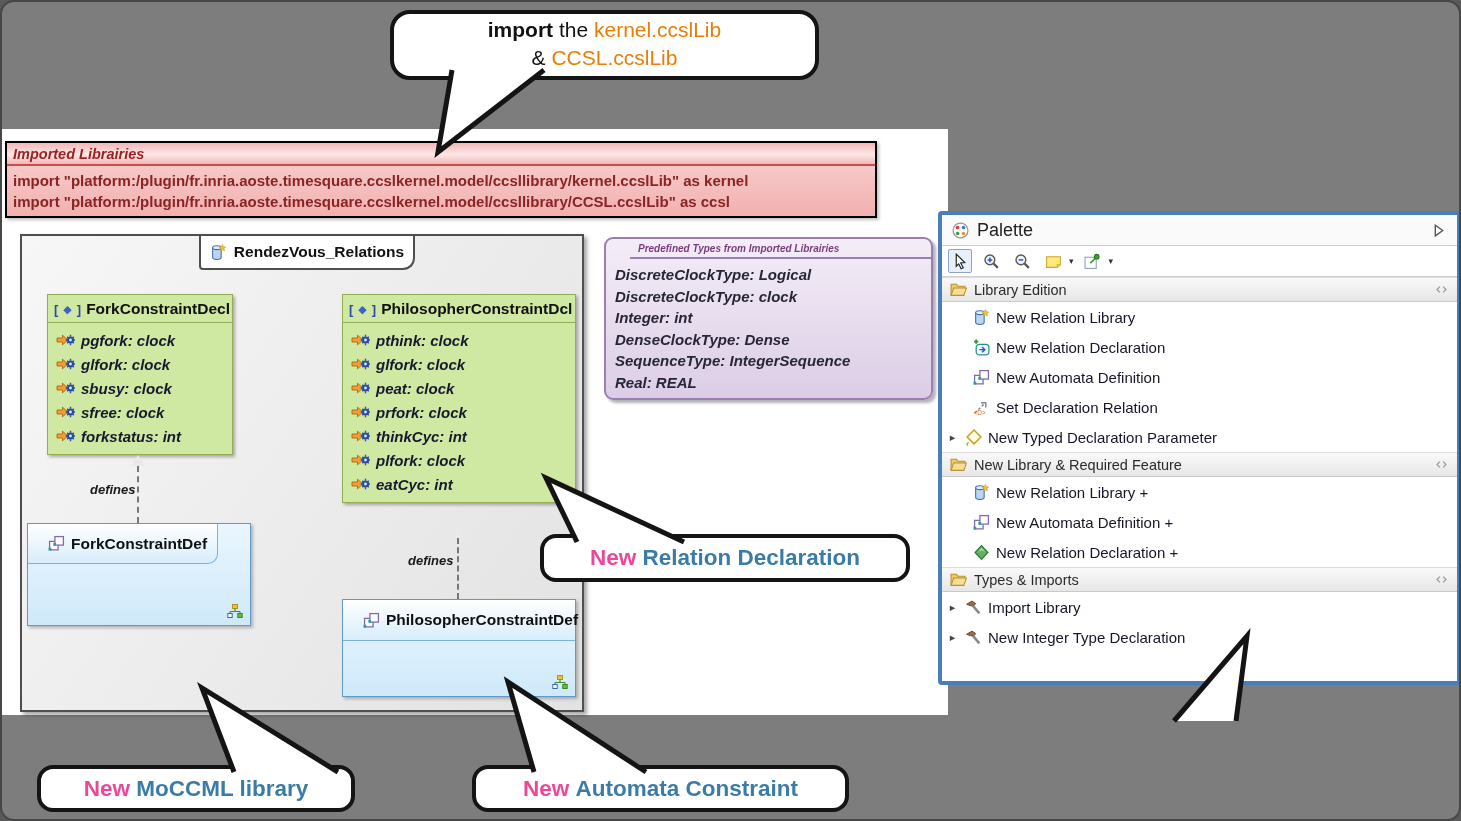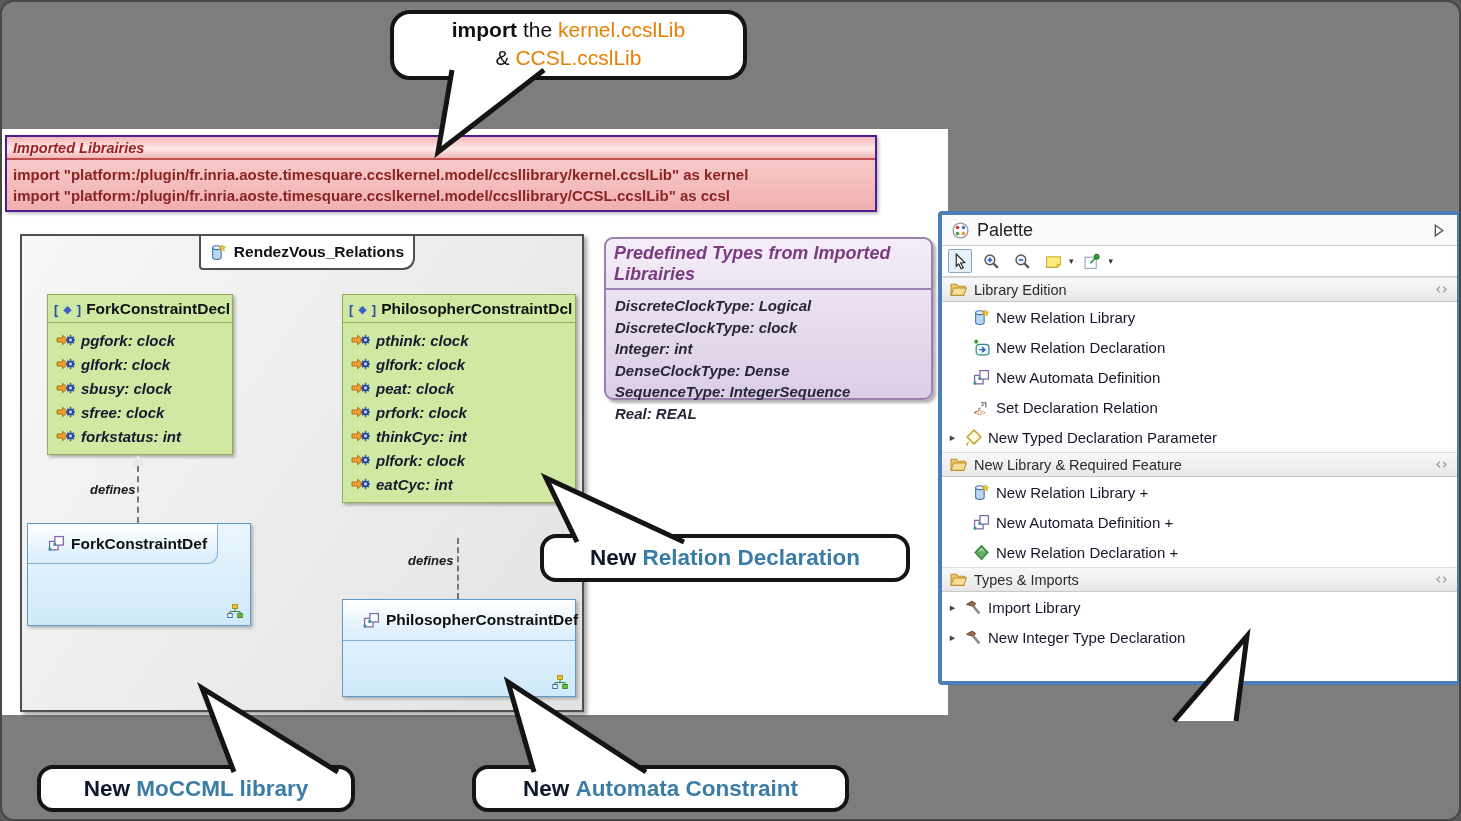--- a/index.html
+++ b/index.html
@@ -4,21 +4,21 @@
 <style>
   html,body{margin:0;padding:0;background:#5a5a5a;font-family:"Liberation Sans",sans-serif;}
   .canvas{position:relative;width:1461px;height:821px;background:#7d7d7d;border:2px solid #474747;
           border-radius:14px;box-sizing:border-box;overflow:hidden;}
   .abs{position:absolute;}
 
   
   .workarea{left:0;top:127px;width:946px;height:586px;background:#ffffff;}
 
   
-  .imported{left:3px;top:133px;width:868px;border:2px solid #4c1d95;background:#15803d;
+  .imported{left:3px;top:139px;width:868px;border:2px solid #000000;background:#15803d;
             box-shadow:2px 2px 3px rgba(0,0,0,.25);}
   .imported .ttl{padding:3px 6px 2px;font-size:14.5px;font-weight:700;font-style:italic;color:#9c2121;
             border-bottom:2px solid #c0504d;background:linear-gradient(#f3b6b6,#fce8e8 55%,#f3b6b6);}
   .imported .body{padding:4px 6px;background:linear-gradient(#f7c9c9,#f2b0b0);}
   .imported .line{font-size:15px;font-weight:700;color:#8a2424;line-height:21px;white-space:nowrap;}
 
   
   .maincont{left:18px;top:232px;width:560px;height:474px;border:2px solid #4f4f4f;
             background:linear-gradient(125deg,#f7f7f7,#e2e2e2);box-shadow:3px 3px 4px rgba(0,0,0,.35);}
   .rtab{left:197px;top:234px;width:212px;height:32px;background:#fff;border:2px solid #4f4f4f;border-top:none;
@@ -47,22 +47,22 @@
   .defline{width:0;border-left:2px dashed #777;}
   .deftri{width:0;height:0;border-left:7px solid transparent;border-right:7px solid transparent;
           border-bottom:11px solid #e9e9e9;position:absolute;}
   .deftri:before{content:"";position:absolute;left:-8px;top:-1.5px;width:0;height:0;
           border-left:8px solid transparent;border-right:8px solid transparent;border-bottom:12.5px solid #777;z-index:-1;}
   .deflabel{font-size:13px;font-style:italic;font-weight:700;color:#1a1a1a;}
 
   
   .types{left:602px;top:235px;width:329px;height:163px;border:2px solid #9b7fb0;border-radius:9px;
          background:linear-gradient(#f4edf7,#dbcde6);box-shadow:3px 3px 3px rgba(0,0,0,.3);box-sizing:border-box;}
-  .types .ttl{padding:4px 8px 3px;font-size:18px;font-weight:700;font-style:italic;color:#7b3b80;
-         border-bottom:2px solid #9b7fb0;}
+  .types .ttl{padding:4px 8px 3px;font-size:10px;font-weight:700;font-style:italic;color:#7b3b80;
+         border-bottom:2px solid #9b7fb0;margin-left:24px;}
   .types .body{padding:5px 9px;}
   .types .line{font-size:15px;font-style:italic;font-weight:700;color:#262636;line-height:21.5px;white-space:nowrap;}
 
   
   .palette{left:936px;top:209px;width:523px;height:474px;border:4px solid #4b7db9;border-radius:4px;
            background:#ffffff;box-sizing:border-box;overflow:hidden;}
   .pal-head{height:30px;display:flex;align-items:center;gap:8px;padding:0 10px;background:#fafafa;
             border-bottom:1px solid #cfcfcf;}
   .pal-head .t{font-size:18px;color:#222;flex:1;}
   .pal-tools{height:30px;display:flex;align-items:center;gap:7px;padding:0 6px;border-bottom:1px solid #cfcfcf;}
@@ -75,28 +75,28 @@
   .pal-item{height:30px;display:flex;align-items:center;gap:6px;padding-left:12px;}
   .pal-item .caret{width:13px;font-size:11px;color:#444;text-align:center;flex:0 0 auto;}
   .pal-item .lbl{font-size:15px;color:#16162a;white-space:nowrap;}
   .ic16{width:17px;height:17px;flex:0 0 auto;}
   .ic12{width:15px;height:13px;flex:0 0 auto;}
 
   
   .bubble{background:#fff;border:4px solid #141414;border-radius:16px;display:flex;align-items:center;
           justify-content:center;z-index:40;box-sizing:border-box;text-align:center;}
   .bubble .pre{white-space:pre;}
-  .b-imp{left:388px;top:8px;width:357px;height:70px;border-radius:20px;flex-direction:column;line-height:26px;}
+  .b-imp{left:388px;top:8px;width:429px;height:70px;border-radius:20px;flex-direction:column;line-height:26px;}
   .b-imp span{font-size:21px;}
   .b-imp .bold{font-weight:700;color:#111;}
   .b-imp .plain{color:#111;}
   .orange{color:#e87e04;font-weight:400;}
   .b-imp .orange{font-weight:400;}
   .b-std span{font-size:22.5px;font-weight:700;}
-  .b-std .plain{color:#0f172a;}
+  .b-std .plain{color:#ec4899;}
   .b-std .blue{color:#3a7ca5;}
   .b-rel{left:538px;top:532px;width:370px;height:48px;}
   .b-moc{left:35px;top:763px;width:318px;height:47px;}
   .b-aut{left:470px;top:763px;width:377px;height:47px;}
   .b-edi{left:1133px;top:712px;width:223px;height:76px;border-radius:18px;}
   .b-edi span{font-size:24px;font-weight:700;color:#0d0d0d;}
 
   .tails{position:absolute;left:0;top:0;width:1461px;height:821px;pointer-events:none;z-index:50;}
   svg{display:block;}
 </style>

